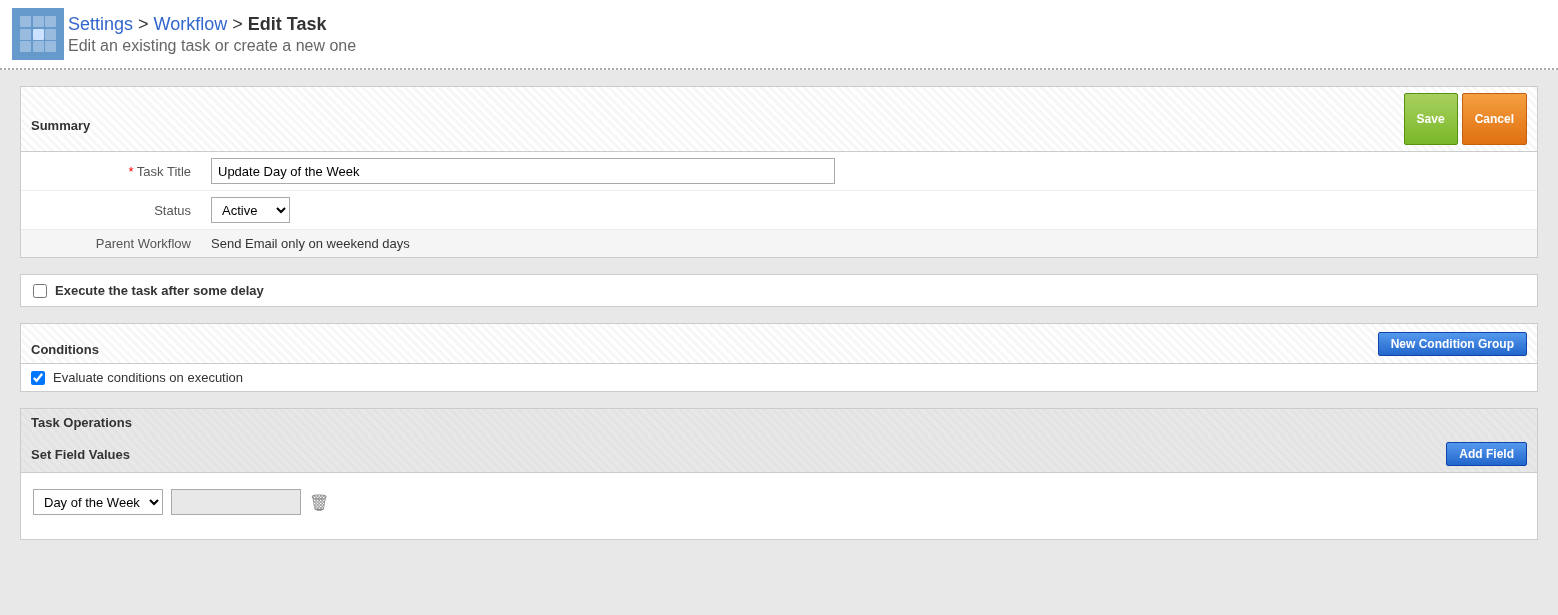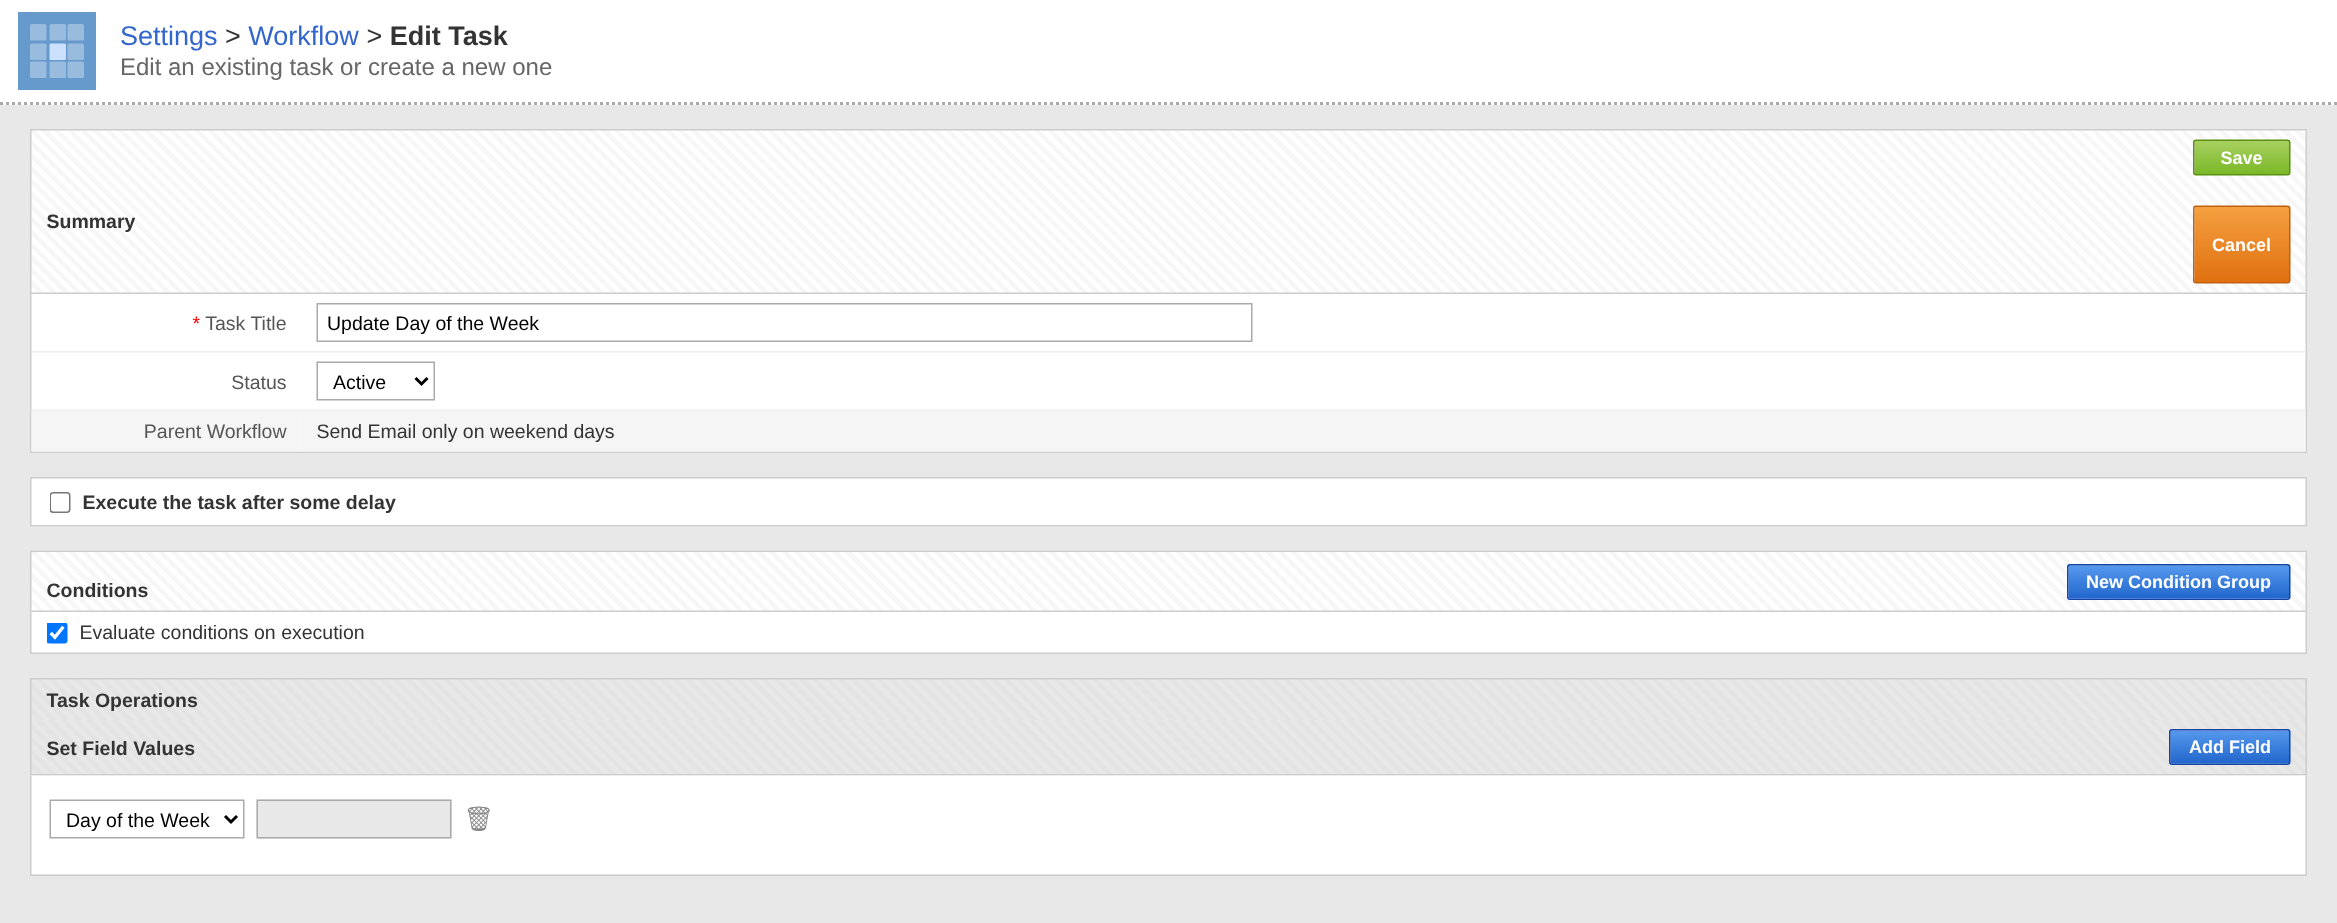--- a/index.html
+++ b/index.html
@@ -9,21 +9,21 @@
       background: #e8e8e8;
       color: #333;
     }
 
     
     .header {
       background: #fff;
       padding: 8px 12px;
       display: flex;
       align-items: center;
-      gap: 16px;
+      gap: 4px;
       border-bottom: 2px dotted #aaa;
     }
     .header-icon {
       width: 52px;
       height: 52px;
       background: #6699cc;
       display: flex;
       align-items: center;
       justify-content: center;
       flex-shrink: 0;
@@ -68,22 +68,21 @@
       justify-content: space-between;
     }
     .section-header-title {
       font-weight: bold;
       font-size: 13px;
       color: #333;
       margin-top: 12px;
     }
     .section-header-actions {
       display: flex;
-      gap: 20px;
-      flex-direction: column;
+      gap: 4px;
     }
 
     
     .form-table {
       width: 100%;
       border-collapse: collapse;
     }
     .form-table tr td {
       padding: 6px 10px;
       border-bottom: 1px solid #eee;

